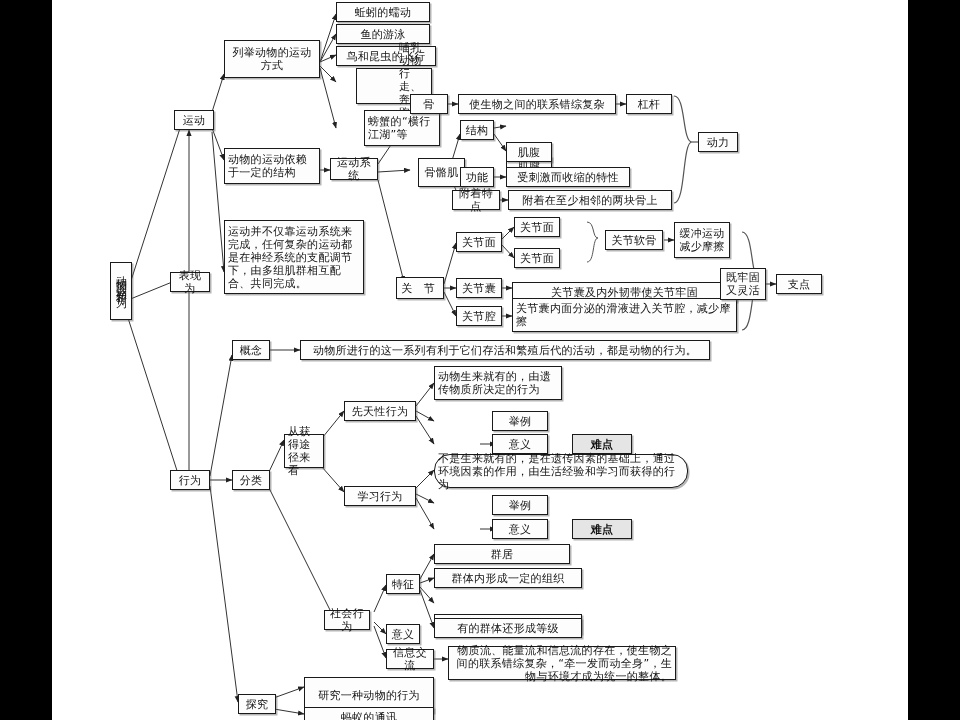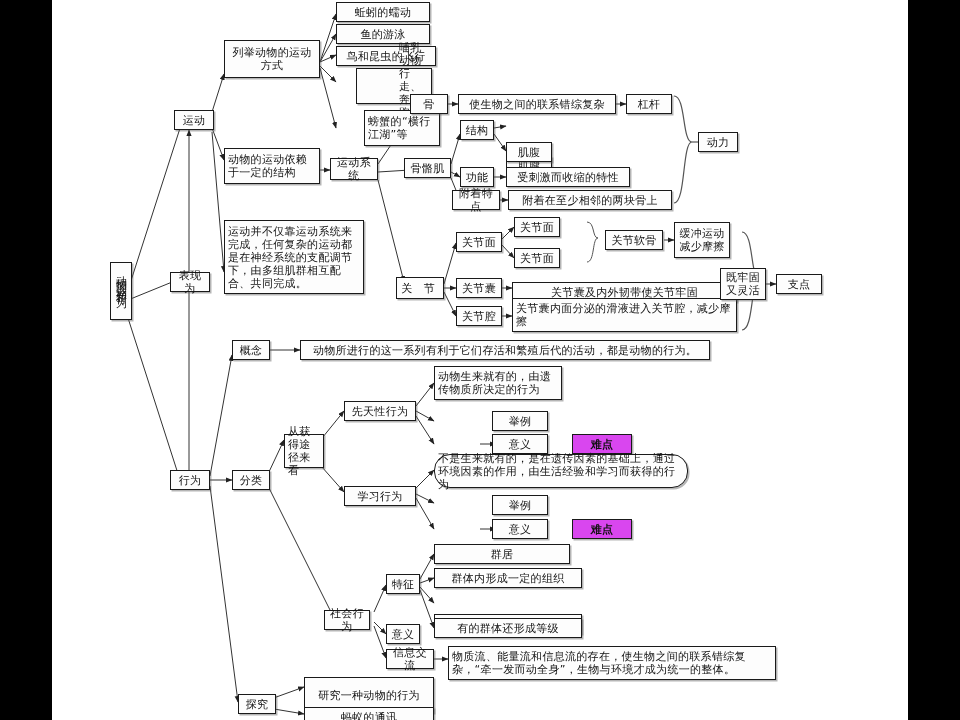--- a/index.html
+++ b/index.html
@@ -47,21 +47,21 @@
     align-items: center;
     justify-content: center;
     text-align: center;
     padding: 1px 3px;
     box-shadow: 1.5px 1.5px 0 rgba(90,90,90,0.45);
     z-index: 3;
   }
   .node.left-text { justify-content: flex-start; text-align: left; }
   .node.wide-spaced { letter-spacing: 4px; }
   .node.highlight {
-    background: #d946ef;
+    background: #e5e5e5;
     font-weight: bold;
   }
   .node.vertical {
     writing-mode: vertical-rl;
     text-orientation: upright;
     letter-spacing: 3px;
     justify-content: flex-start;
     padding-top: 4px;
   }
 </style>
@@ -208,21 +208,21 @@
     <div class="node left-text" style="left:304px; top:110px; width:76px; height:36px;margin-left:8px;">螃蟹的“横行江湖”等</div>
 
     <div class="node left-text" style="left:172px; top:148px; width:96px; height:36px;">动物的运动依赖于一定的结构</div>
 
     <div class="node" style="left:278px; top:158px; width:48px; height:22px;">运动系统</div>
 
     <div class="node" style="left:358px; top:94px; width:38px; height:20px;">骨</div>
     <div class="node" style="left:406px; top:94px; width:158px; height:20px;">使生物之间的联系错综复杂</div>
     <div class="node" style="left:574px; top:94px; width:46px; height:20px;">杠杆</div>
 
-    <div class="node" style="left:352px; top:158px; width:47px; height:20px;">骨骼肌</div>
+    <div class="node" style="left:366px; top:158px; width:47px; height:29px;">骨骼肌</div>
 
     <div class="node" style="left:408px; top:120px; width:34px; height:20px;">结构</div>
     <div class="node" style="left:454px; top:116px; width:46px; height:20px;margin-top:40px;">肌腱</div>
     <div class="node" style="left:454px; top:142px; width:46px; height:20px;">肌腹</div>
 
     <div class="node" style="left:408px; top:167px; width:34px; height:20px;">功能</div>
     <div class="node" style="left:454px; top:167px; width:124px; height:20px;">受刺激而收缩的特性</div>
 
     <div class="node" style="left:400px; top:190px; width:48px; height:20px;">附着特点</div>
     <div class="node" style="left:456px; top:190px; width:164px; height:20px;">附着在至少相邻的两块骨上</div>
@@ -274,20 +274,20 @@
 
     <div class="node" style="left:334px; top:574px; width:34px; height:20px;text-align:right;">特征</div>
     <div class="node" style="left:382px; top:544px; width:136px; height:20px;">群居</div>
     <div class="node" style="left:382px; top:568px; width:148px; height:20px;">群体内形成一定的组织</div>
     <div class="node" style="left:382px; top:593px; width:148px; height:20px;margin-top:21px;">成员之间有明确的分工</div>
     <div class="node" style="left:382px; top:618px; width:148px; height:20px;">有的群体还形成等级</div>
 
     <div class="node" style="left:334px; top:624px; width:34px; height:20px;">意义</div>
 
     <div class="node" style="left:334px; top:649px; width:48px; height:20px;">信息交流</div>
-    <div class="node left-text" style="left:396px; top:646px; width:328px; height:34px;">物质流、能量流和信息流的存在，使生物之间的联系错综复杂，“牵一发而动全身”，生物与环境才成为统一的整体。</div>
+    <div class="node left-text" style="left:396px; top:646px; width:228px; height:34px;text-align:right;">物质流、能量流和信息流的存在，使生物之间的联系错综复杂，“牵一发而动全身”，生物与环境才成为统一的整体。</div>
 
     <div class="node" style="left:186px; top:694px; width:38px; height:20px;">探究</div>
     <div class="node" style="left:252px; top:677px; width:130px; height:36px;">研究一种动物的行为</div>
     <div class="node" style="left:252px; top:707px; width:130px; height:20px;">蚂蚁的通讯</div>
 
   </div>
 </div>
 
 </body></html>

